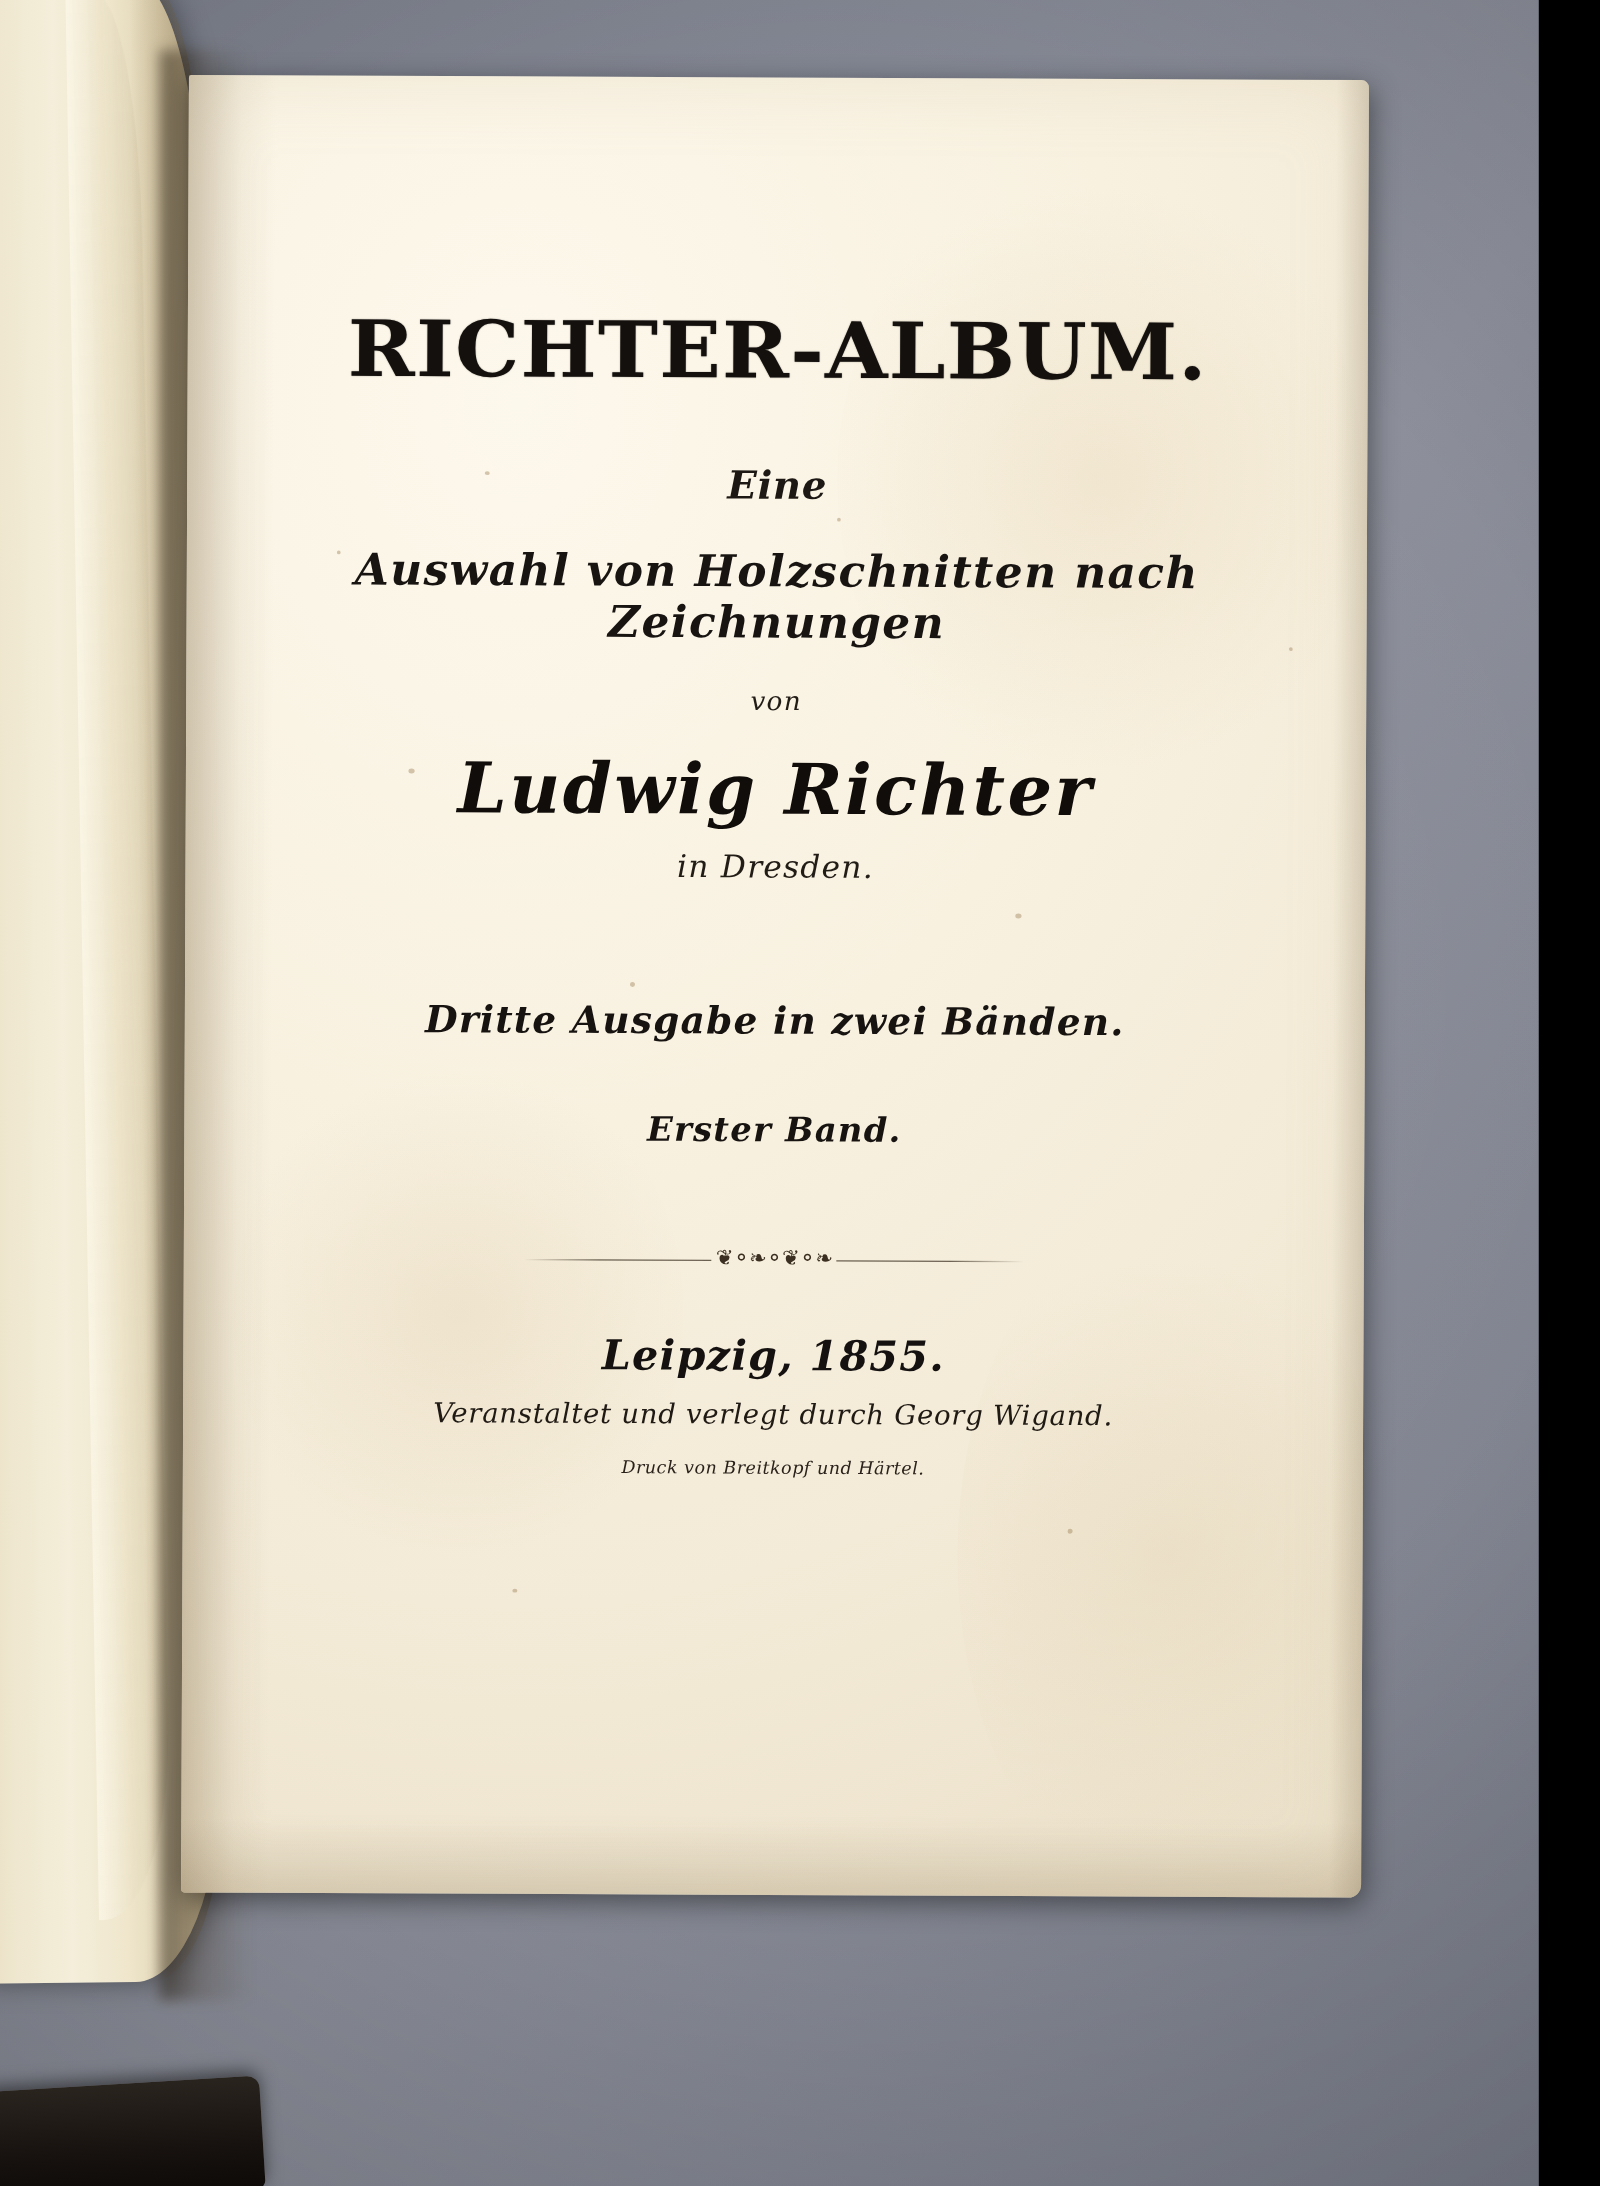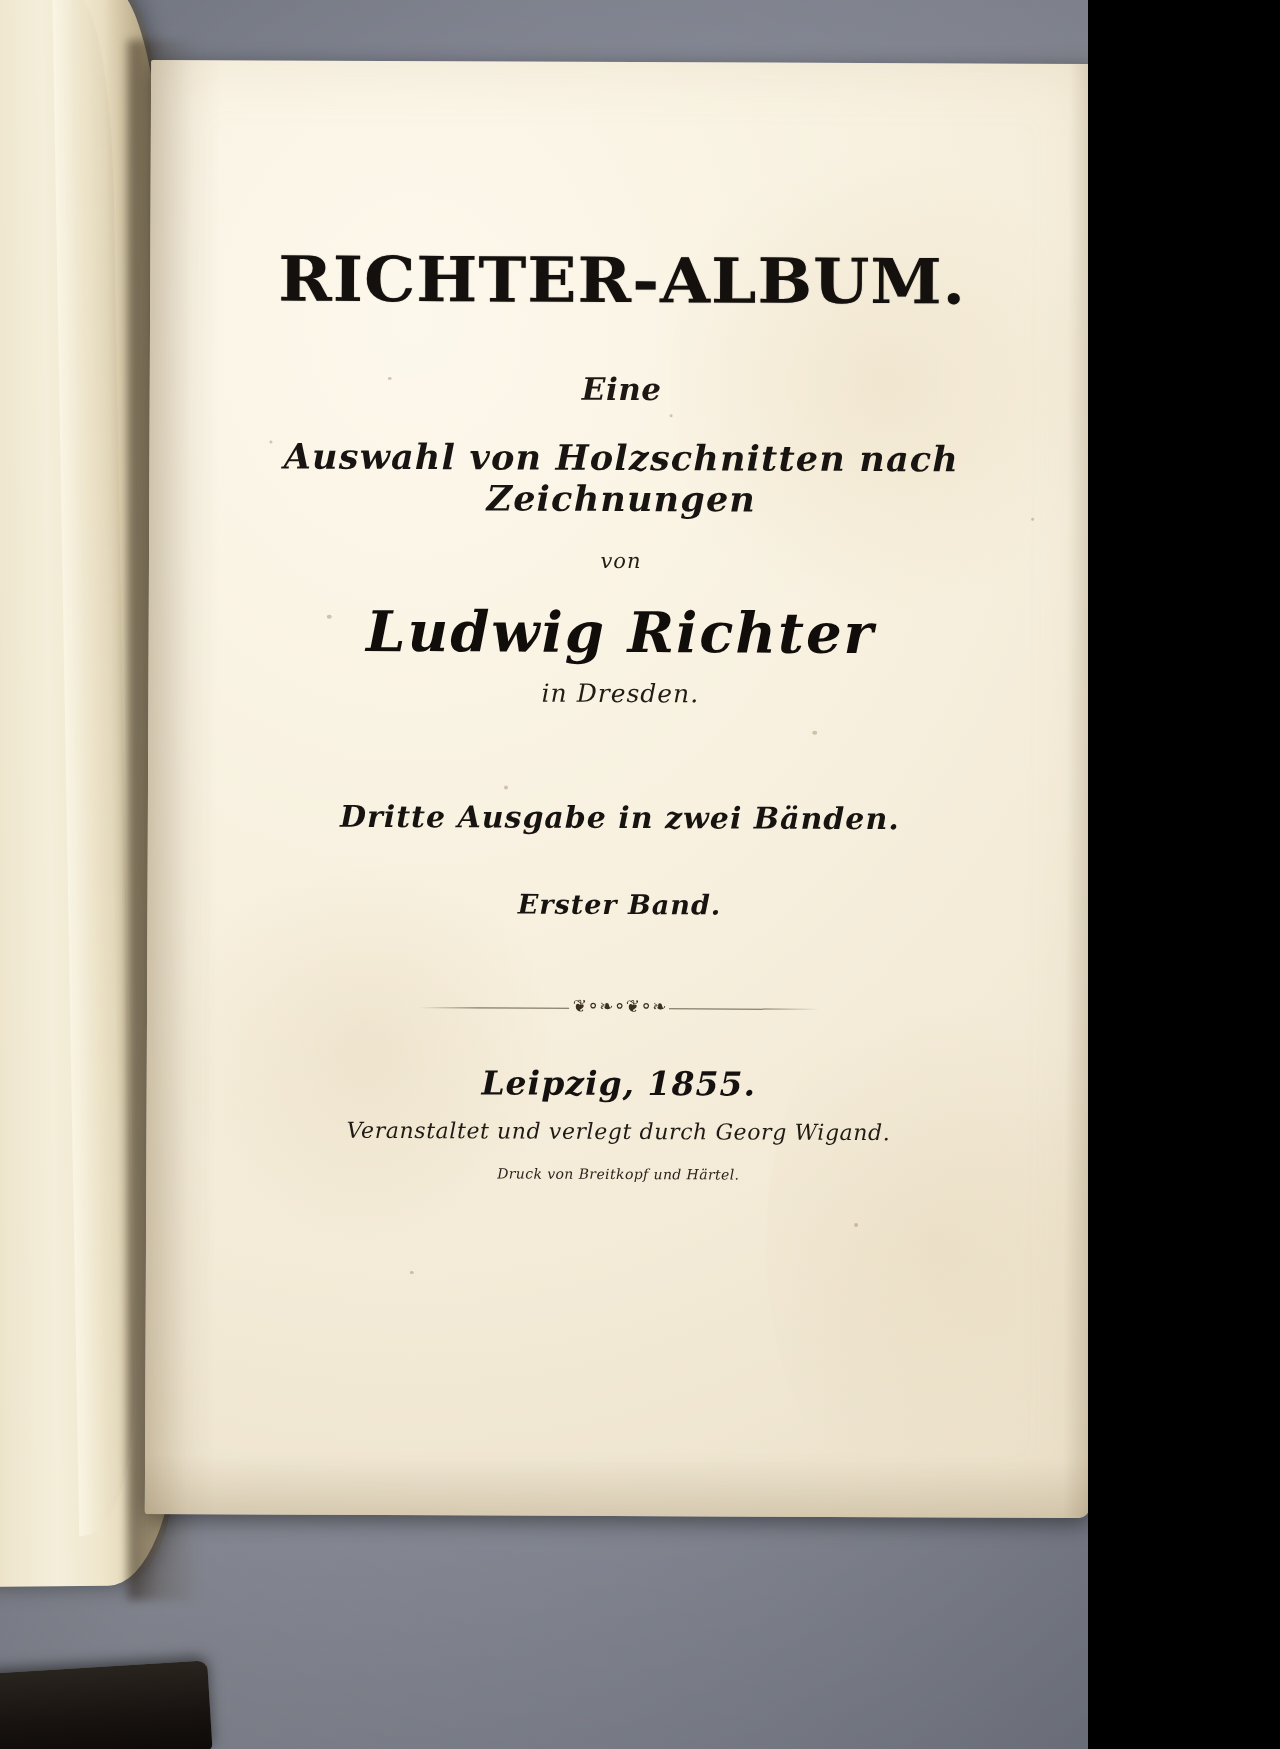--- a/index.html
+++ b/index.html
@@ -9,21 +9,21 @@
   }
   body {
     width: 1280px;
     height: 1749px;
     overflow: hidden;
     font-family: "Liberation Serif", serif;
   }
 
   #scene {
     position: relative;
-    width: 1088px;
+    width: 1231px;
     height: 1749px;
     background: linear-gradient(125deg, #7e828e 0%, #868a96 30%, #8d909b 55%, #7a7e8a 100%);
     overflow: hidden;
   }
 
   
   .bg-vignette {
     position: absolute;
     inset: 0;
     background:

